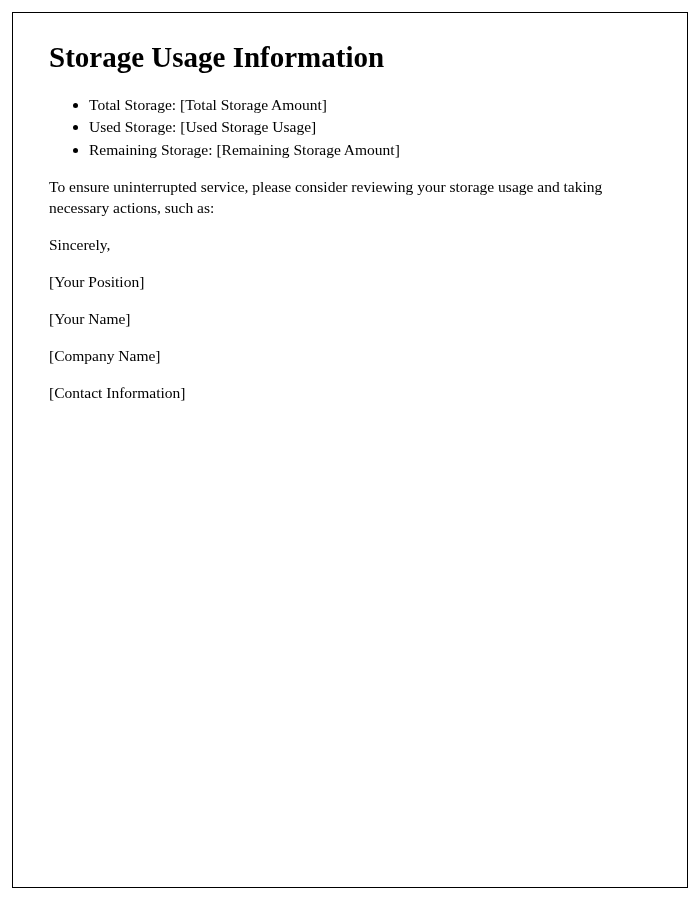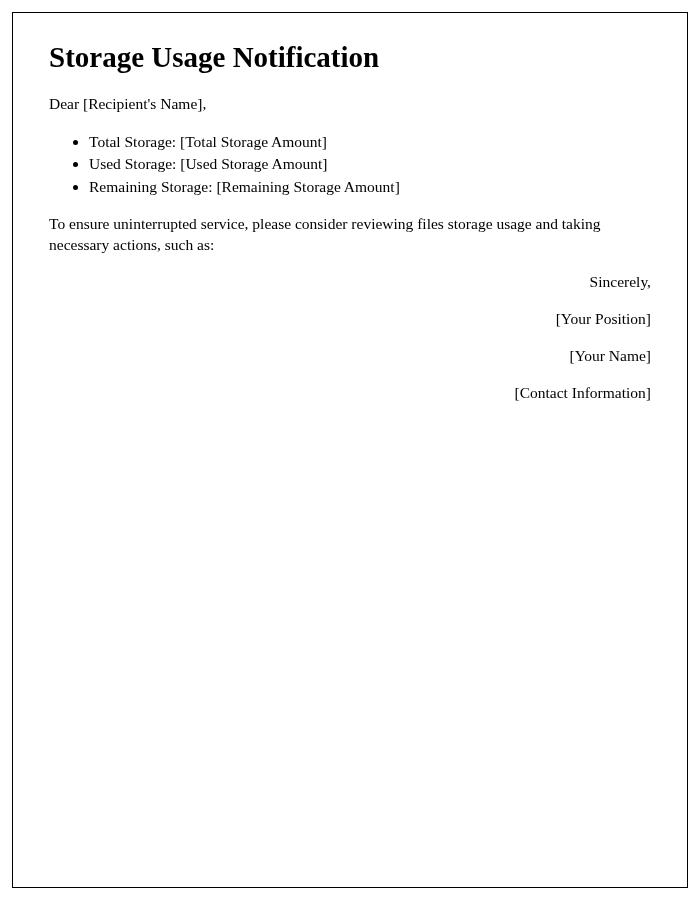--- a/index.html
+++ b/index.html
@@ -33,47 +33,46 @@
     ul {
       margin-left: 40px;
       margin-bottom: 16px;
     }
     li {
       font-size: 15.5px;
       line-height: 1.45;
     }
     .sig-line {
       margin-bottom: 16px;
-      text-align: right;
     }
   </style>
 </head>
 <body>
 
 <div class="document-frame">
 
-  <h1>Storage Usage Notification</h1>
+  <h1>Storage Usage Information</h1>
 
-  <p>Dear [Recipient's Name],</p>
 
 
 
   <ul>
     <li>Total Storage: [Total Storage Amount]</li>
-    <li>Used Storage: [Used Storage Amount]</li>
+    <li>Used Storage: [Used Storage Usage]</li>
     <li>Remaining Storage: [Remaining Storage Amount]</li>
   </ul>
 
-  <p>To ensure uninterrupted service, please consider reviewing files storage usage and taking necessary actions, such as:</p>
+  <p>To ensure uninterrupted service, please consider reviewing your storage usage and taking necessary actions, such as:</p>
 
 
 
 
   <p class="sig-line">Sincerely,</p>
 
   <p class="sig-line">[Your Position]</p>
 
   <p class="sig-line">[Your Name]</p>
 
+  <p class="sig-line">[Company Name]</p>
 
   <p class="sig-line">[Contact Information]</p>
 
 </div>
 
 </body></html>

